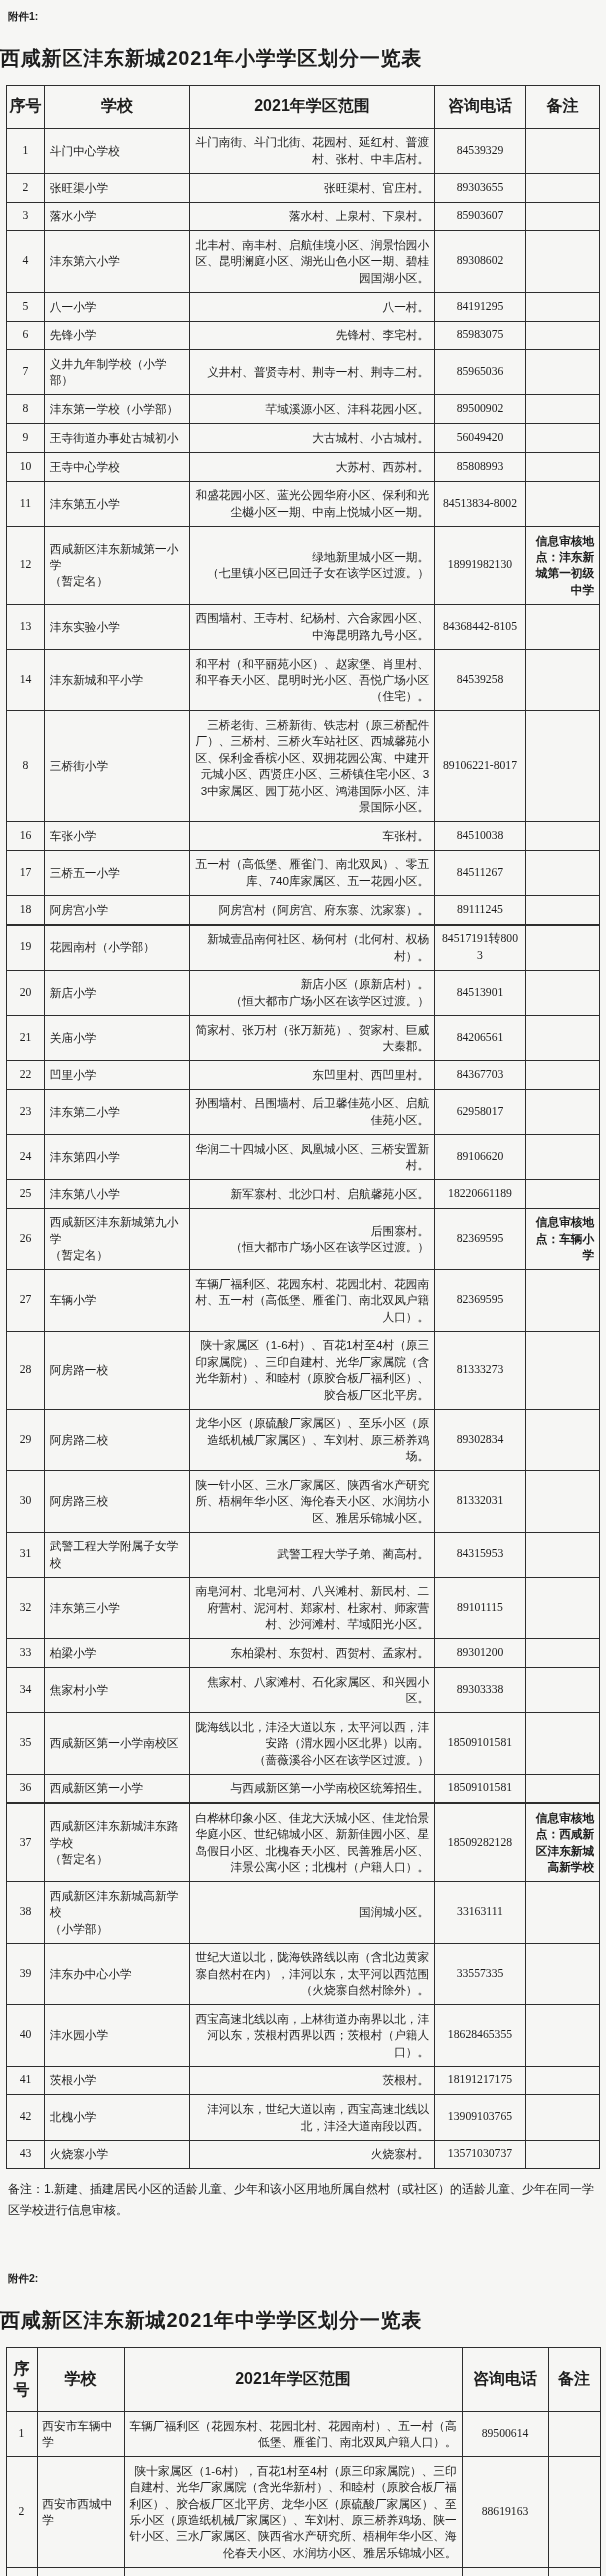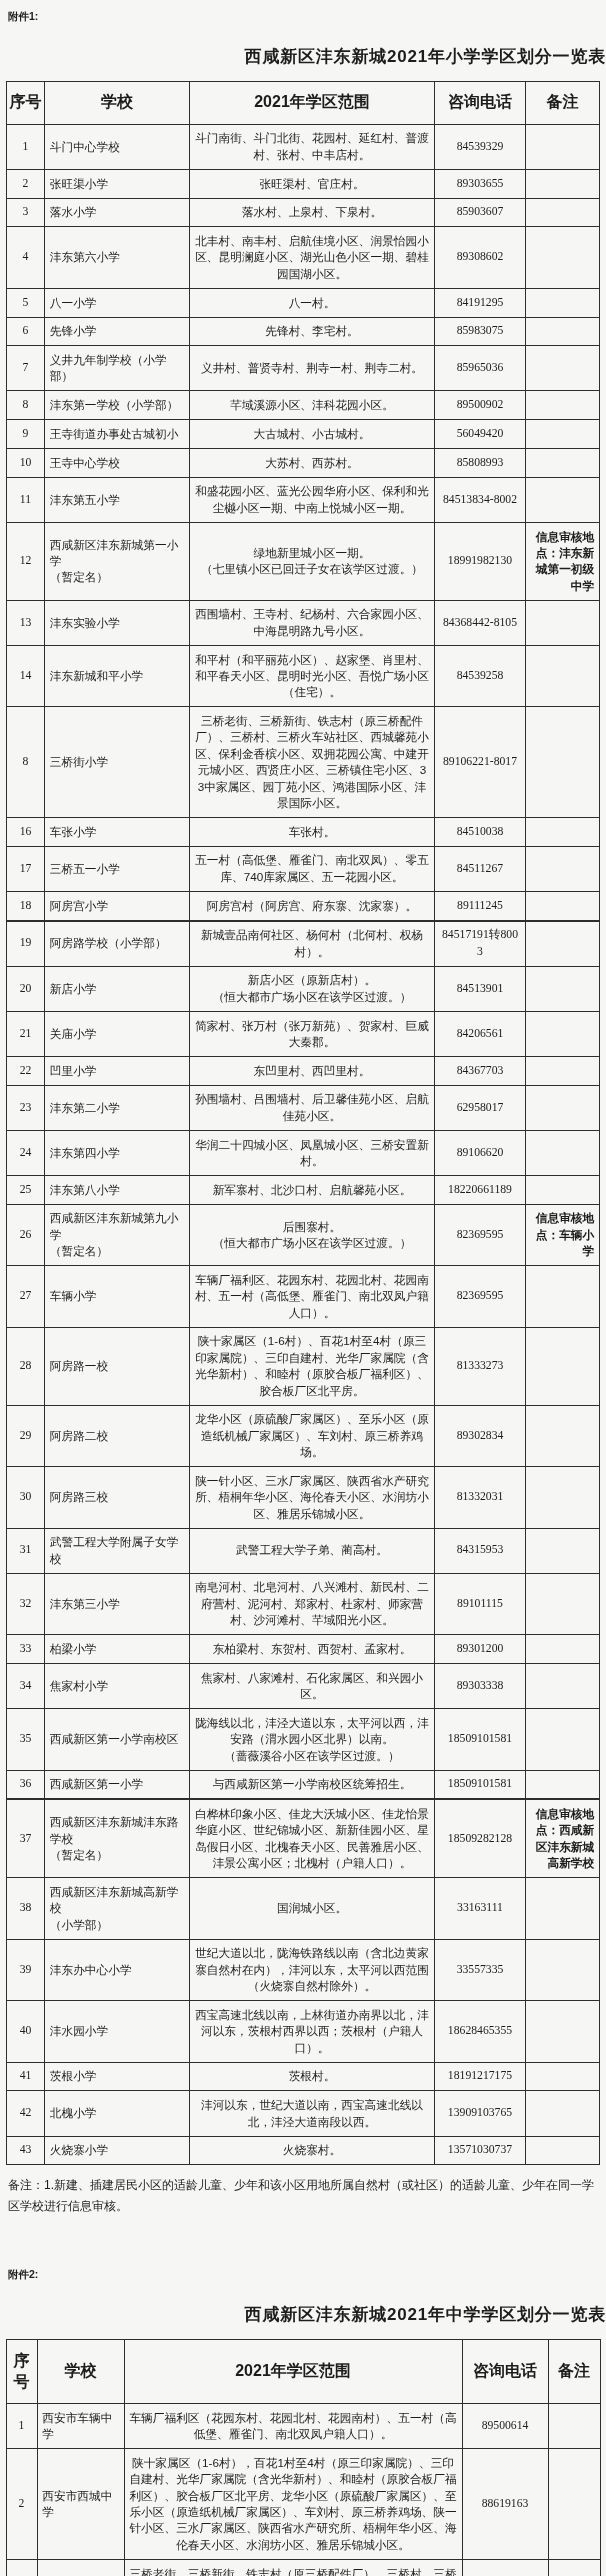--- a/index.html
+++ b/index.html
@@ -18,24 +18,24 @@
     box-sizing:border-box;
     min-height:2576px;
   }
   .attach-label {
     font-size:10.5px;
     font-weight:bold;
     margin:3.2px 0 0 8px;
     font-family:"Liberation Sans", sans-serif;
   }
   .doc-title {
-    text-align:right;
-    font-size:17px;
+    text-align:left;
+    font-size:20px;
     font-weight:bold;
-    margin:21px 0 13px 17px;
+    margin:21px 0 13px 0;
     letter-spacing:0.8px;
     font-family:"Liberation Sans", sans-serif;
   }
   table.district {
     width:593px;
     margin:0 auto;
     border-collapse:collapse;
     table-layout:fixed;
   }
   table.district th, table.district td {
@@ -63,21 +63,21 @@
     font-size:12px;
     padding:5.7px 1.6px;
   }
   td.col-phone {
     text-align:center;
     font-family:"Liberation Serif", serif;
     font-size:11.3px;
     padding:5.7px 1.6px;
   }
   td.col-school { text-align:left; }
-  td.col-range  { text-align:center; }
+  td.col-range  { text-align:right; }
   td.col-note {
     font-size:10px;
     font-weight:bold;
     line-height:1.45;
     padding:3.2px 2.4px;
     text-align:right;
   }
   tr.section-break td { border-top-width:2.4px; }
   .table-footnote {
     width:593px;
@@ -240,21 +240,21 @@
         </tr>
         <tr>
           <td class="col-no">18</td>
           <td class="col-school">阿房宫小学</td>
           <td class="col-range">阿房宫村（阿房宫、府东寨、沈家寨）。</td>
           <td class="col-phone">89111245</td>
           <td class="col-note"></td>
         </tr>
         <tr class="section-break">
           <td class="col-no">19</td>
-          <td class="col-school">阿房路学校（小学部）</td>
+          <td class="col-school">花园南村（小学部）</td>
           <td class="col-range">新城壹品南何社区、杨何村（北何村、权杨村）。</td>
           <td class="col-phone">84517191转8003</td>
           <td class="col-note"></td>
         </tr>
         <tr>
           <td class="col-no">20</td>
           <td class="col-school">新店小学</td>
           <td class="col-range">新店小区（原新店村）。
 （恒大都市广场小区在该学区过渡。）</td>
           <td class="col-phone">84513901</td>

